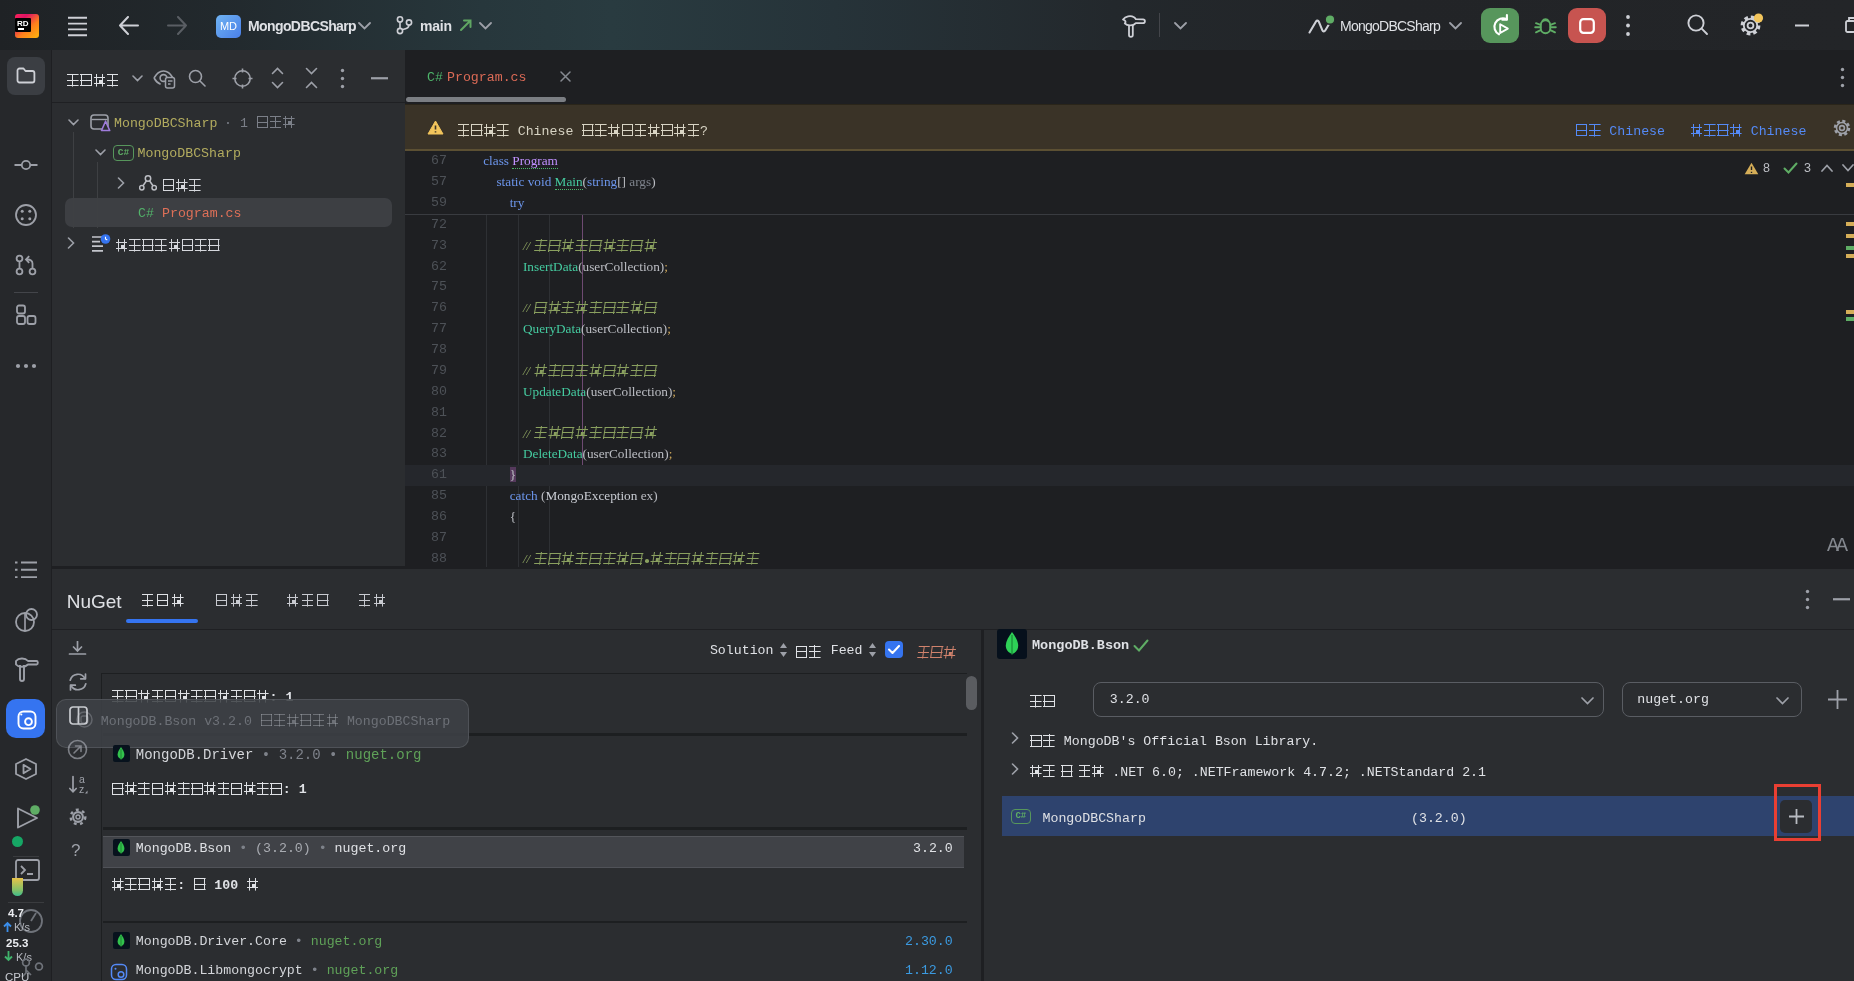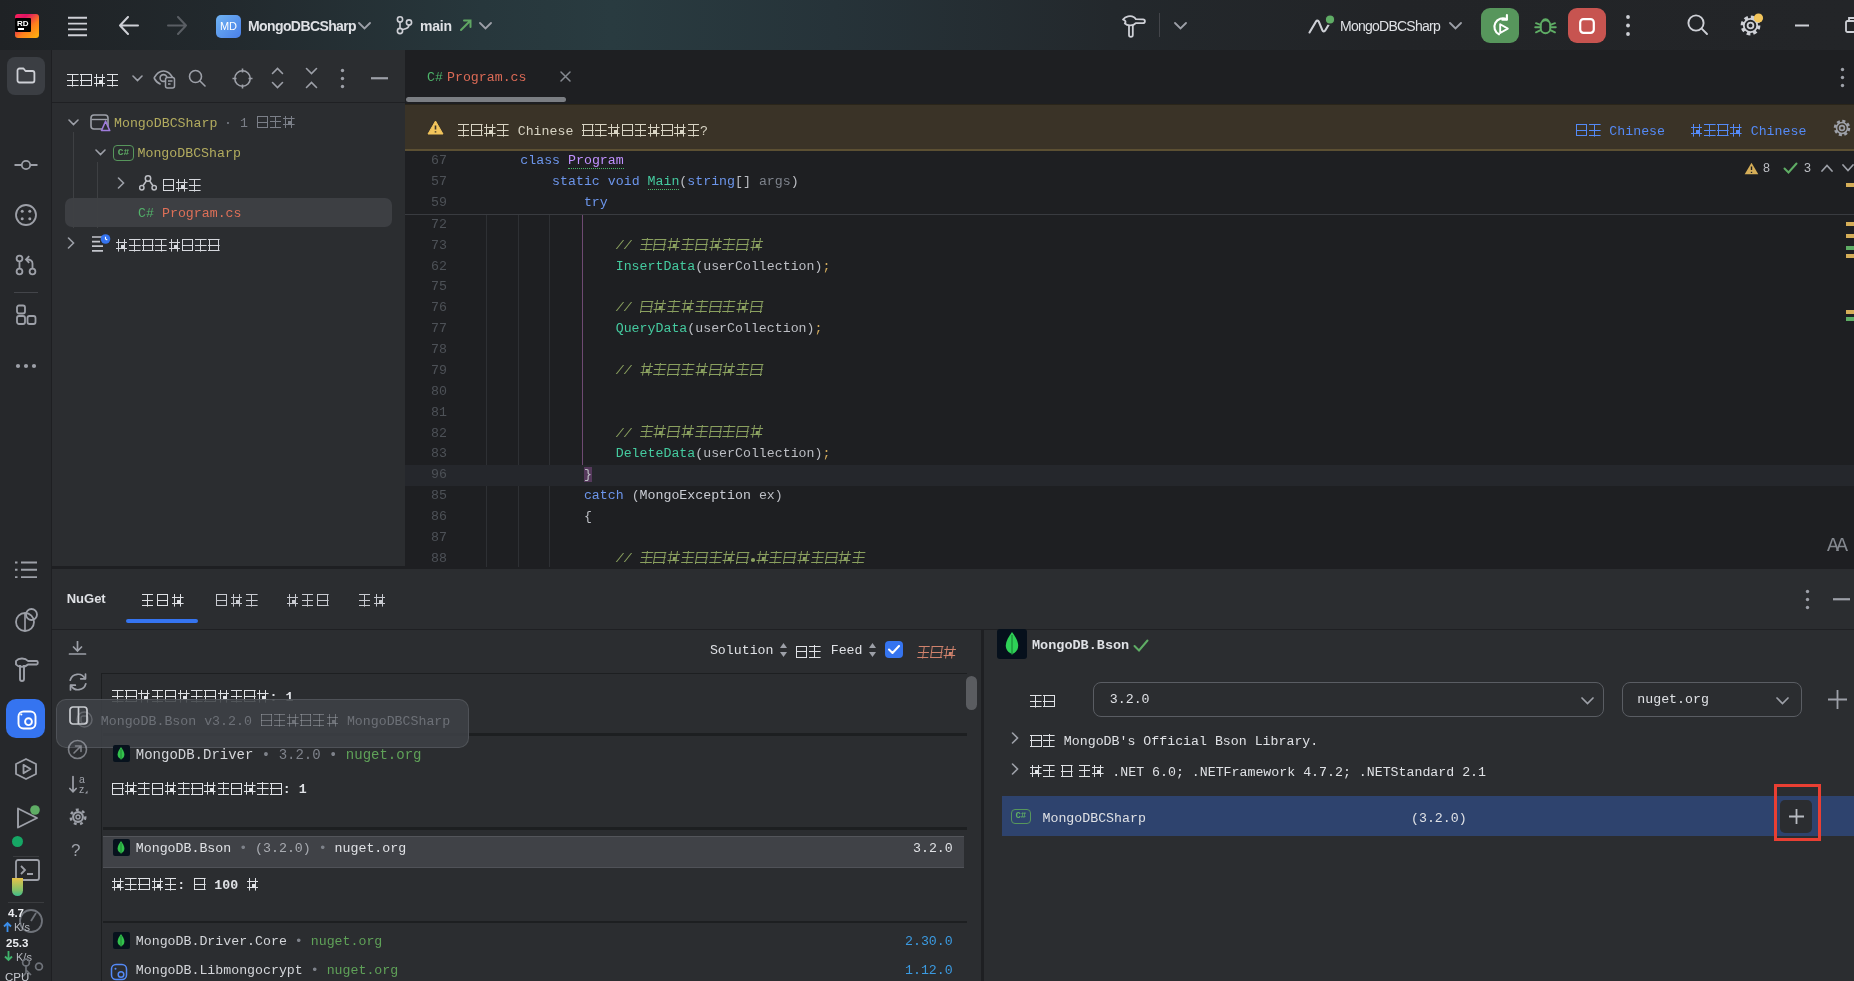--- a/index.html
+++ b/index.html
@@ -23,21 +23,21 @@
  linear-gradient(currentColor,currentColor) 2.2px 0/1.15px 12.6px no-repeat,
  linear-gradient(currentColor,currentColor) 8.2px 0/1.15px 12.6px no-repeat,
  linear-gradient(currentColor,currentColor) 0 2.6px/11.6px 1.1px no-repeat,
  linear-gradient(currentColor,currentColor) 0 8.6px/11.6px 1.1px no-repeat,
  linear-gradient(currentColor,currentColor) 5.2px 5.6px/3.4px 3.4px no-repeat}
 .cm .z,.cm .y,.cm .x{transform:skewX(-9deg)}
 .cm i{margin:0 1.1px}
 .tb i{margin:0 1.75px}
 .dot{display:inline-block;width:3.6px;height:3.6px;border-radius:50%;background:currentColor;margin:0 4.5px 1px 2.5px;transform:none!important}
 
-.cl{position:absolute;left:51.7px;height:20.86px;line-height:20.86px;font-size:13.25px;white-space:pre;font-family:Liberation Mono, monospace;color:#bcbec4}
+.cl{position:absolute;left:51.7px;height:20.86px;line-height:20.86px;font-size:13.25px;white-space:pre;font-family:Liberation Serif, serif;color:#bcbec4}
 .gn{position:absolute;left:0;width:42px;text-align:right;height:20.86px;line-height:20.86px;font-size:13.25px;color:#4d5157;font-family:"Liberation Mono",monospace}
 .kw{color:#6c95eb}.cls{color:#c191ff}.mth{color:#45cba0}.wh{color:#bcbec4}.gr{color:#7e838c}.sc{color:#d0a95c}
 .cm{color:#8aa05f;font-style:italic}
 .cl i,.abs i{color:inherit}
 </style></head>
 <body>
 <div id="titlebar" class="abs" style="left:0;top:0;width:1854px;height:50px;background:linear-gradient(90deg,#1f2225 0%,#22292d 12%,#27373c 26%,#293b40 33%,#263339 45%,#23282c 60%,#222427 75%,#232528 100%)">
 
  <div class="abs" style="left:15px;top:14px;width:24px;height:24px;background:linear-gradient(140deg,#ff2358 0%,#dd1265 25%,#fe7f1c 60%,#fdb60d 100%);border-radius:3px">
   <div class="abs" style="left:0px;top:4px;width:16px;height:14px;background:#000;border-radius:1px"></div>
@@ -430,30 +430,31 @@
  <div class="gn" style="top:206.6px">62</div>
  <div class="gn" style="top:227.4px">75</div>
  <div class="gn" style="top:248.3px">76</div>
  <div class="gn" style="top:269.2px">77</div>
  <div class="gn" style="top:290px">78</div>
  <div class="gn" style="top:310.9px">79</div>
  <div class="gn" style="top:331.7px">80</div>
  <div class="gn" style="top:352.6px">81</div>
  <div class="gn" style="top:373.5px">82</div>
  <div class="gn" style="top:394.3px">83</div>
- <div class="gn" style="top:415.2px">96</div>
+ <div class="gn" style="top:415.2px">61</div>
  <div class="gn" style="top:436px">85</div>
  <div class="gn" style="top:456.9px">86</div>
  <div class="gn" style="top:477.7px">87</div>
  <div class="gn" style="top:498.6px">88</div>
  <div class="cl cm" style="top:185.7px">                    //&nbsp;<i class="z"></i><i class="y"></i><i class="x"></i><i class="z"></i><i class="y"></i><i class="x"></i><i class="z"></i><i class="y"></i><i class="x"></i></div>
  <div class="cl" style="top:206.6px">                    <span class="mth">InsertData</span><span class="wh">(userCollection)</span><span class="sc">;</span></div>
  <div class="cl cm" style="top:248.3px">                    //&nbsp;<i class="y"></i><i class="x"></i><i class="z"></i><i class="x"></i><i class="z"></i><i class="y"></i><i class="z"></i><i class="x"></i><i class="y"></i></div>
  <div class="cl" style="top:269.2px">                    <span class="mth">QueryData</span><span class="wh">(userCollection)</span><span class="sc">;</span></div>
  <div class="cl cm" style="top:310.9px">                    //&nbsp;<i class="x"></i><i class="z"></i><i class="y"></i><i class="z"></i><i class="x"></i><i class="y"></i><i class="x"></i><i class="z"></i><i class="y"></i></div>
+ <div class="cl" style="top:331.7px">                    <span class="mth">UpdateData</span><span class="wh">(userCollection)</span><span class="sc">;</span></div>
  <div class="cl cm" style="top:373.5px">                    //&nbsp;<i class="z"></i><i class="x"></i><i class="y"></i><i class="x"></i><i class="z"></i><i class="y"></i><i class="z"></i><i class="y"></i><i class="x"></i></div>
  <div class="cl" style="top:394.3px">                    <span class="mth">DeleteData</span><span class="wh">(userCollection)</span><span class="sc">;</span></div>
  <div class="cl" style="top:415.2px">                <span class="wh" style="background:#55395c">}</span></div>
  <div class="cl" style="top:436px">                <span class="kw">catch</span> <span class="wh">(</span><span class="wh" style="color:#c9ccd3">MongoException</span> <span class="wh">ex)</span></div>
  <div class="cl" style="top:456.9px">                <span class="wh">{</span></div>
  <div class="cl cm" style="top:498.6px">                    //&nbsp;<i class="z"></i><i class="y"></i><i class="x"></i><i class="z"></i><i class="y"></i><i class="z"></i><i class="x"></i><i class="y"></i><i class="dot"></i><i class="x"></i><i class="z"></i><i class="y"></i><i class="x"></i><i class="z"></i><i class="y"></i><i class="x"></i><i class="z"></i></div>
 
  <svg class="abs" style="left:1339px;top:112px" width="15" height="13" viewBox="0 0 15 13">
       <path d="M7.5 0.8 14.3 12.3H0.7z" fill="#d6ae58"></path>
       <path d="M7.5 4.5v3.4M7.5 9.8v1.3" stroke="#1e1f22" stroke-width="1.4"></path>
@@ -474,21 +475,21 @@
  <div class="abs" style="left:1441px;top:172px;width:8px;height:4px;background:#d6ae58"></div>
  <div class="abs" style="left:1441px;top:184px;width:8px;height:4px;background:#d6ae58"></div>
  <div class="abs" style="left:1441px;top:196px;width:8px;height:4px;background:#5fad65"></div>
  <div class="abs" style="left:1441px;top:204px;width:8px;height:4px;background:#d6ae58"></div>
  <div class="abs" style="left:1441px;top:260px;width:8px;height:4px;background:#d6ae58"></div>
  <div class="abs" style="left:1441px;top:267px;width:8px;height:4px;background:#5fad65"></div>
  <div class="abs mono" style="left:1422px;top:484px;font-size:20px;color:#84888f;letter-spacing:-3px">AA</div>
 </div>
 <div id="bottom" class="abs" style="left:52px;top:567px;width:1802px;height:414px;background:#2b2d30;border-top:2px solid #1e1f22">
 
- <div class="abs" style="left:14.7px;top:22px;font-size:13px;font-weight:bold;color:#dfe1e5">NuGet</div>
+ <div class="abs" style="left:14.7px;top:22px;font-size:19px;font-weight:normal;color:#dfe1e5">NuGet</div>
  <div class="abs tb" style="left:88px;top:22px;color:#dfe1e5"><i class="z"></i><i class="y"></i><i class="x"></i></div>
  <div class="abs tb" style="left:162px;top:22px;color:#c8cad0"><i class="y"></i><i class="x"></i><i class="z"></i></div>
  <div class="abs tb" style="left:233px;top:22px;color:#c8cad0"><i class="x"></i><i class="z"></i><i class="y"></i></div>
  <div class="abs tb" style="left:305px;top:22px;color:#c8cad0"><i class="z"></i><i class="x"></i></div>
  <div class="abs" style="left:74px;top:50px;width:72px;height:3.6px;background:#3574f0;border-radius:2px"></div>
  <svg class="abs" style="left:1753px;top:20px" width="5" height="21" viewBox="0 0 5 21">
       <g fill="#9da0a8">
         <circle cx="2.5" cy="2.5" r="1.7"></circle>
         <circle cx="2.5" cy="10.5" r="1.7"></circle>
         <circle cx="2.5" cy="18.5" r="1.7"></circle>

